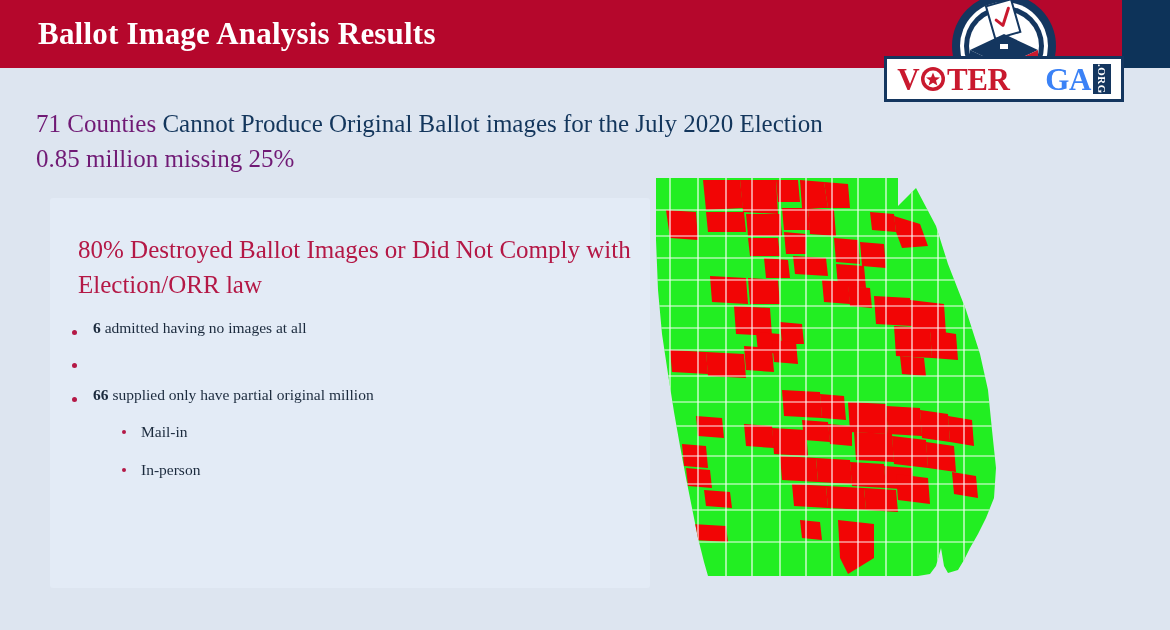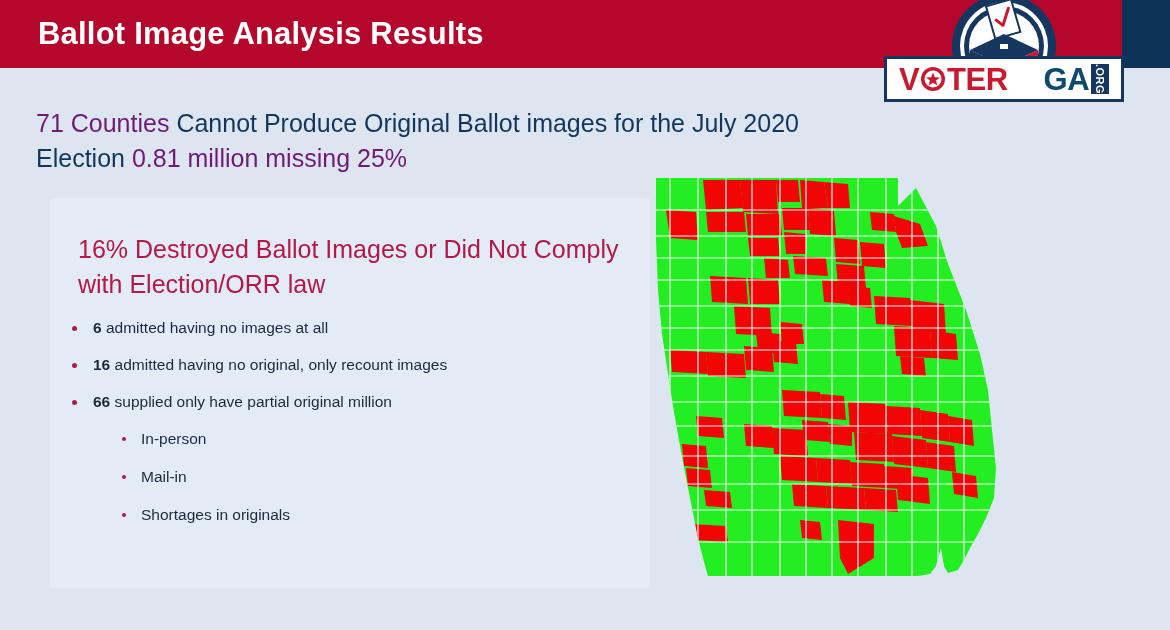--- a/index.html
+++ b/index.html
@@ -6,20 +6,21 @@
   html, body {
     width:1170px; height:630px;
     font-family:"Liberation Sans", sans-serif;
     background:#dde5f0;
     overflow:hidden;
   }
   .slide {
     position:relative;
     width:982px; height:630px;
     background:#dde5f0;
+    font-family:Liberation Serif, serif;
   }
 
   
   .header-band {
     position:absolute; left:0; top:0;
     width:1122px; height:68px;
     background:#b5072c;
   }
   .navy-corner {
     position:absolute; left:1122px; top:0;
@@ -49,21 +50,21 @@
     border:3px solid #14365f;
     display:flex; align-items:center; justify-content:center;
   }
   .wm-inner { display:flex; align-items:center; height:100%; }
   .wm-voter {
     font-size:31px; font-weight:bold; color:#c9192e;
     letter-spacing:-0.5px; line-height:1;
     display:flex; align-items:center;
   }
   .wm-ga {
-    font-size:31px; font-weight:bold; color:#0c4a6e;
+    font-size:31px; font-weight:bold; color:#3b82f6;
     letter-spacing:-0.5px; line-height:1;margin-left:36px;
   }
   .wm-org {
     background:#14365f; color:#ffffff;
     font-size:11px; font-weight:bold;
     padding:2px 3px; margin-left:2px;
     writing-mode:vertical-rl;
     letter-spacing:0.5px;
     height:30px;
     display:flex; align-items:center; justify-content:center;
@@ -87,21 +88,21 @@
   }
   .panel-heading {
     position:absolute; left:78px; top:232px;
     width:560px;
     font-size:25px; line-height:35px;
     color:#b41846; font-weight:normal;
   }
 
   .bullets { position:absolute; left:72px; top:318px; width:570px; }
   .b-row {
-    display:flex; align-items:flex-start;
+    display:flex; align-items:center;
     margin-bottom:17px;
   }
   .b-dot {
     width:5px; height:5px; border-radius:50%;
     background:#b41846;
     margin:8px 16px 0 0; flex:0 0 auto;
   }
   .b-text {
     font-size:15.5px; color:#1b2a3d; line-height:20px;
   }
@@ -169,55 +170,50 @@
           </svg>
           <span>TER</span>
         </span>
         <span class="wm-ga">GA</span>
         <span class="wm-org">.ORG</span>
       </div>
     </div>
   </div>
 
   <div class="subtitle">
-    <span class="hl">71 Counties</span><span> Cannot Produce Original Ballot images for the July 2020 Election </span><span class="hl">0.81 million missing 25%</span>
+    <span class="hl">71 Counties</span><span> Cannot Produce Original Ballot images for the July 2020 Election </span><span class="hl">0.85 million missing 25%</span>
   </div>
 
   <div class="panel"></div>
-  <div class="panel-heading">16% Destroyed Ballot Images or Did Not Comply with Election/ORR law</div>
+  <div class="panel-heading">80% Destroyed Ballot Images or Did Not Comply with Election/ORR law</div>
 
   <div class="bullets">
 
     <div class="b-row">
       <span class="b-dot"></span>
       <span class="b-text"><b>6</b><span> admitted having no images at all</span></span>
     </div>
 
     <div class="b-row">
       <span class="b-dot"></span>
-      <span class="b-text"><b>16</b><span> admitted having no original, only recount images</span></span>
     </div>
 
     <div class="b-row">
       <span class="b-dot"></span>
       <span class="b-text"><b>66</b><span> supplied only have partial original million</span></span>
     </div>
 
     <div class="sub-bullets">
-      <div class="sb-row">
-        <span class="sb-dot"></span>
-        <span class="sb-text">In-person</span>
-      </div>
       <div class="sb-row">
         <span class="sb-dot"></span>
         <span class="sb-text">Mail-in</span>
       </div>
       <div class="sb-row">
         <span class="sb-dot"></span>
-        <span class="sb-text">Shortages in originals</span>
+        <span class="sb-text">In-person</span>
       </div>
     </div>
 
 
   </div>
 
   <div class="map-wrap">
     <svg viewBox="0 0 360 420">
       <defs>
         <clipPath id="gaclip">

